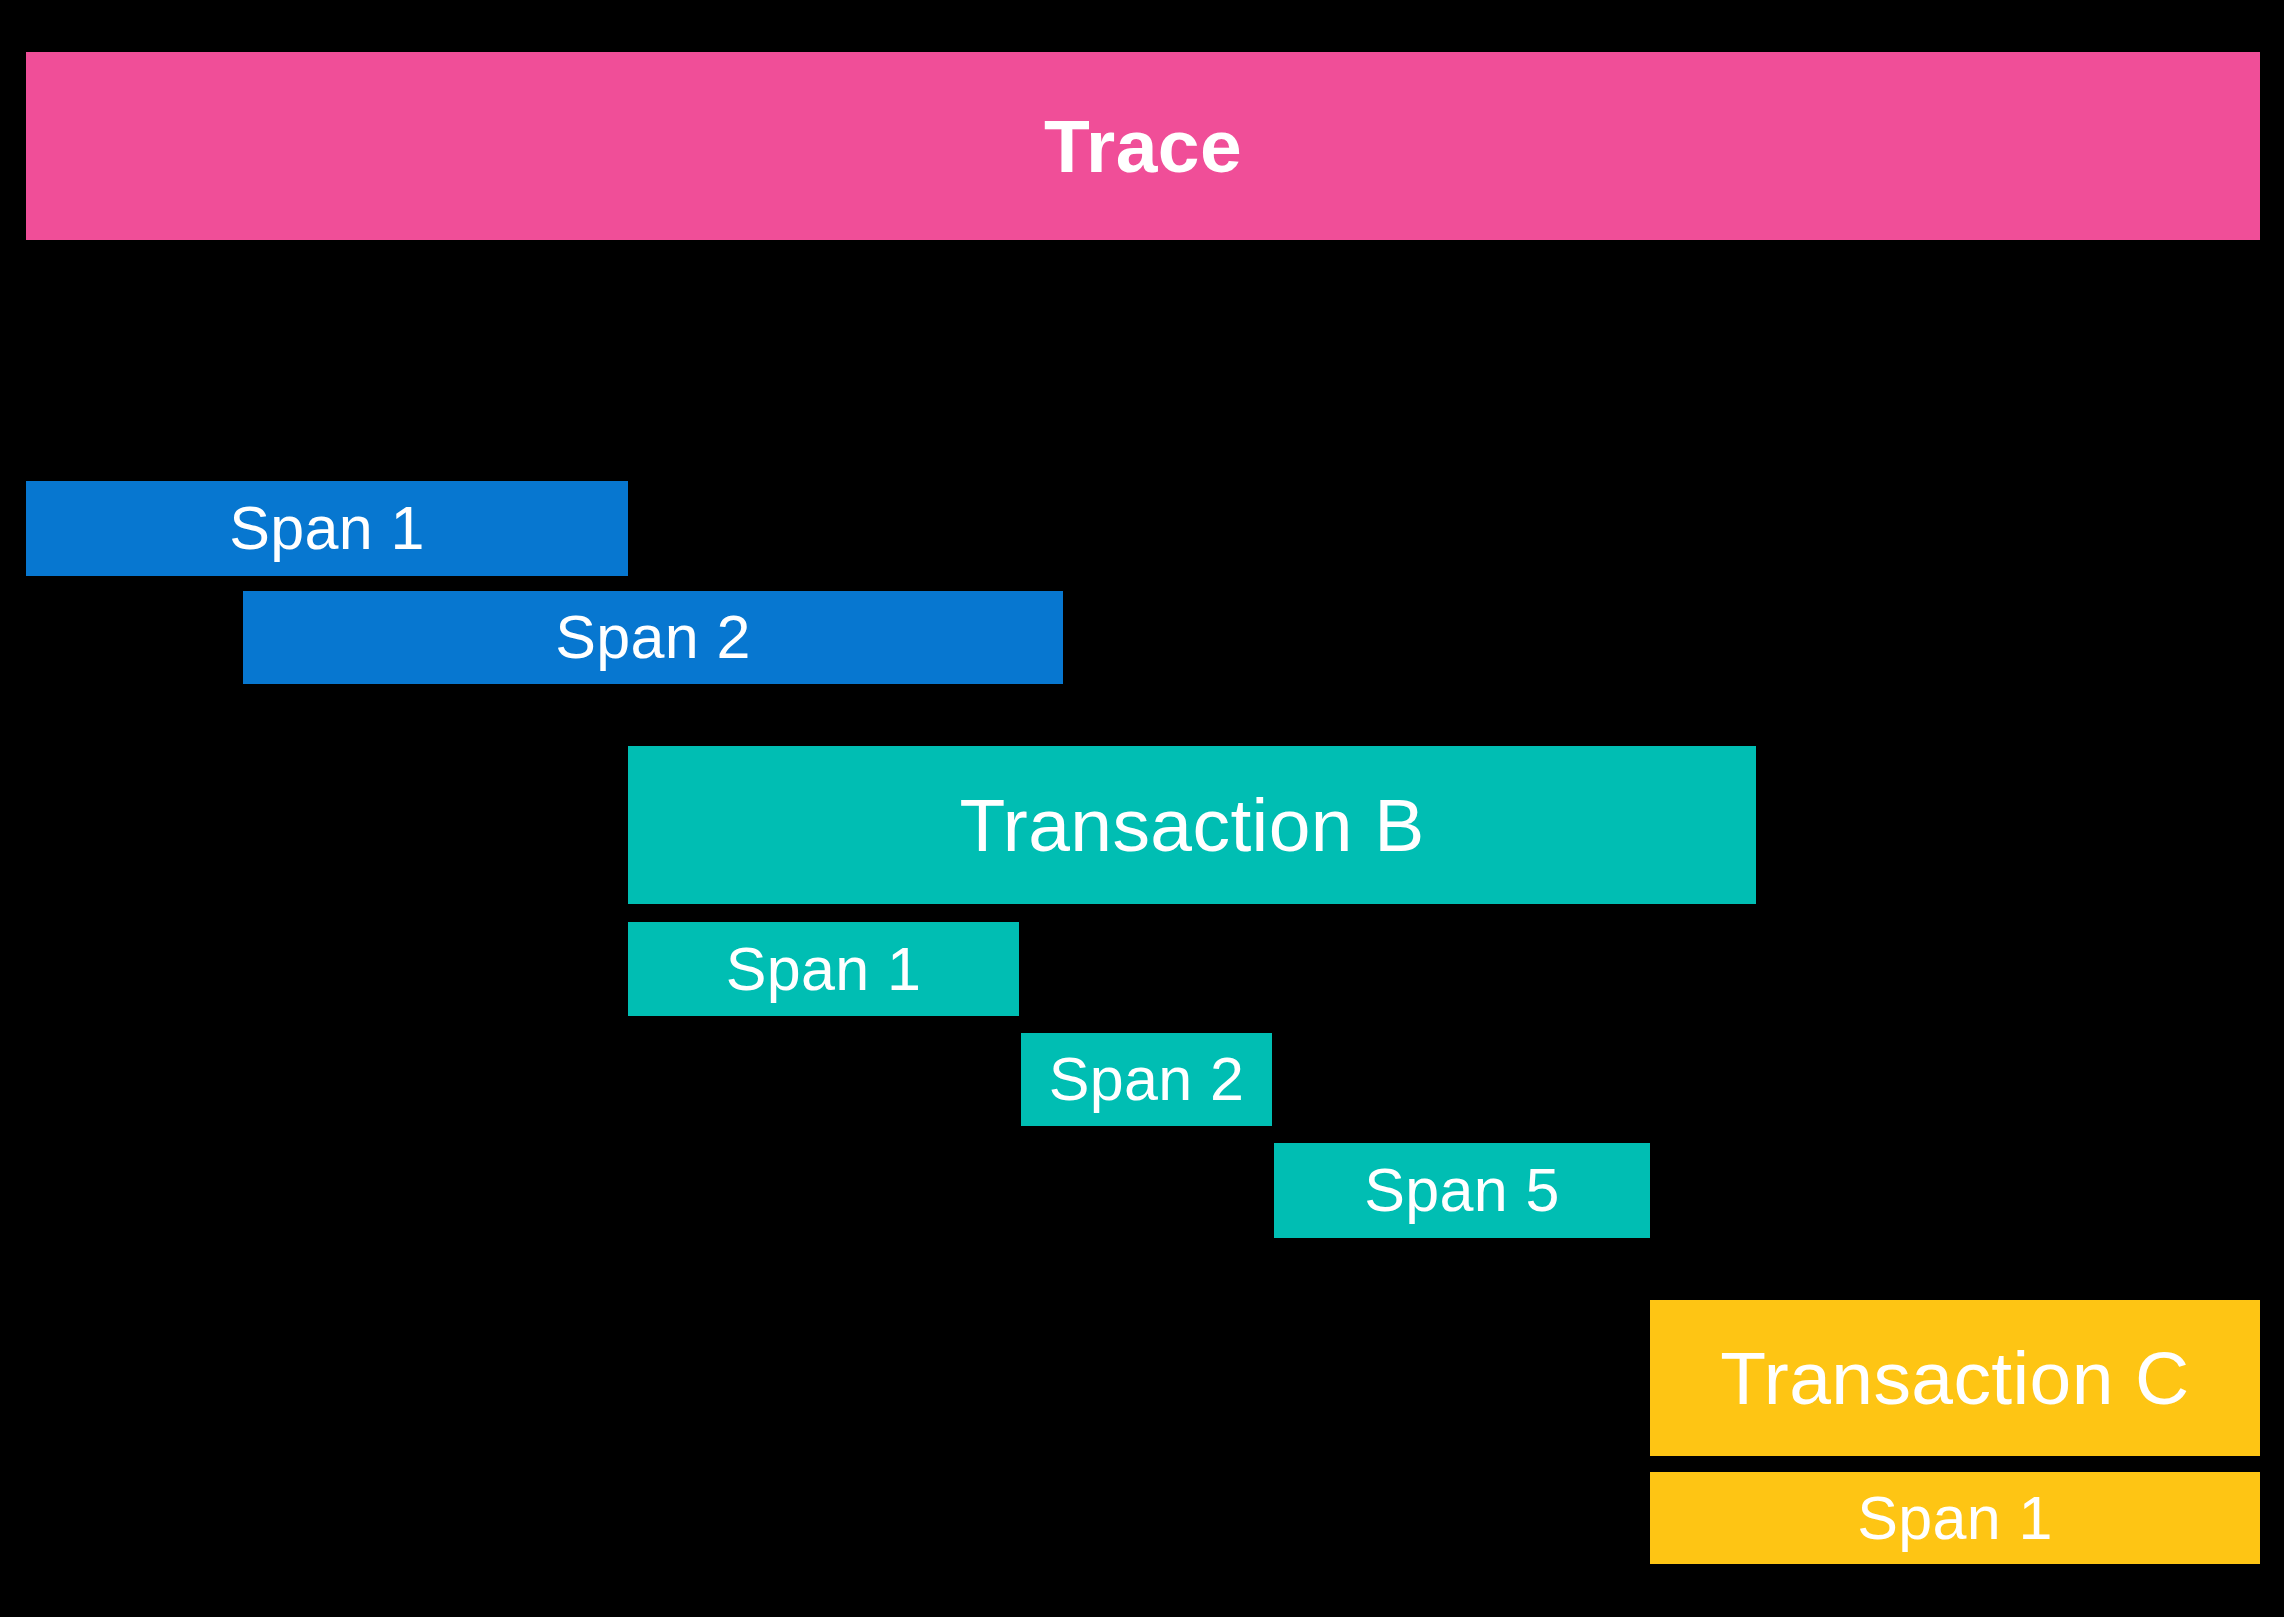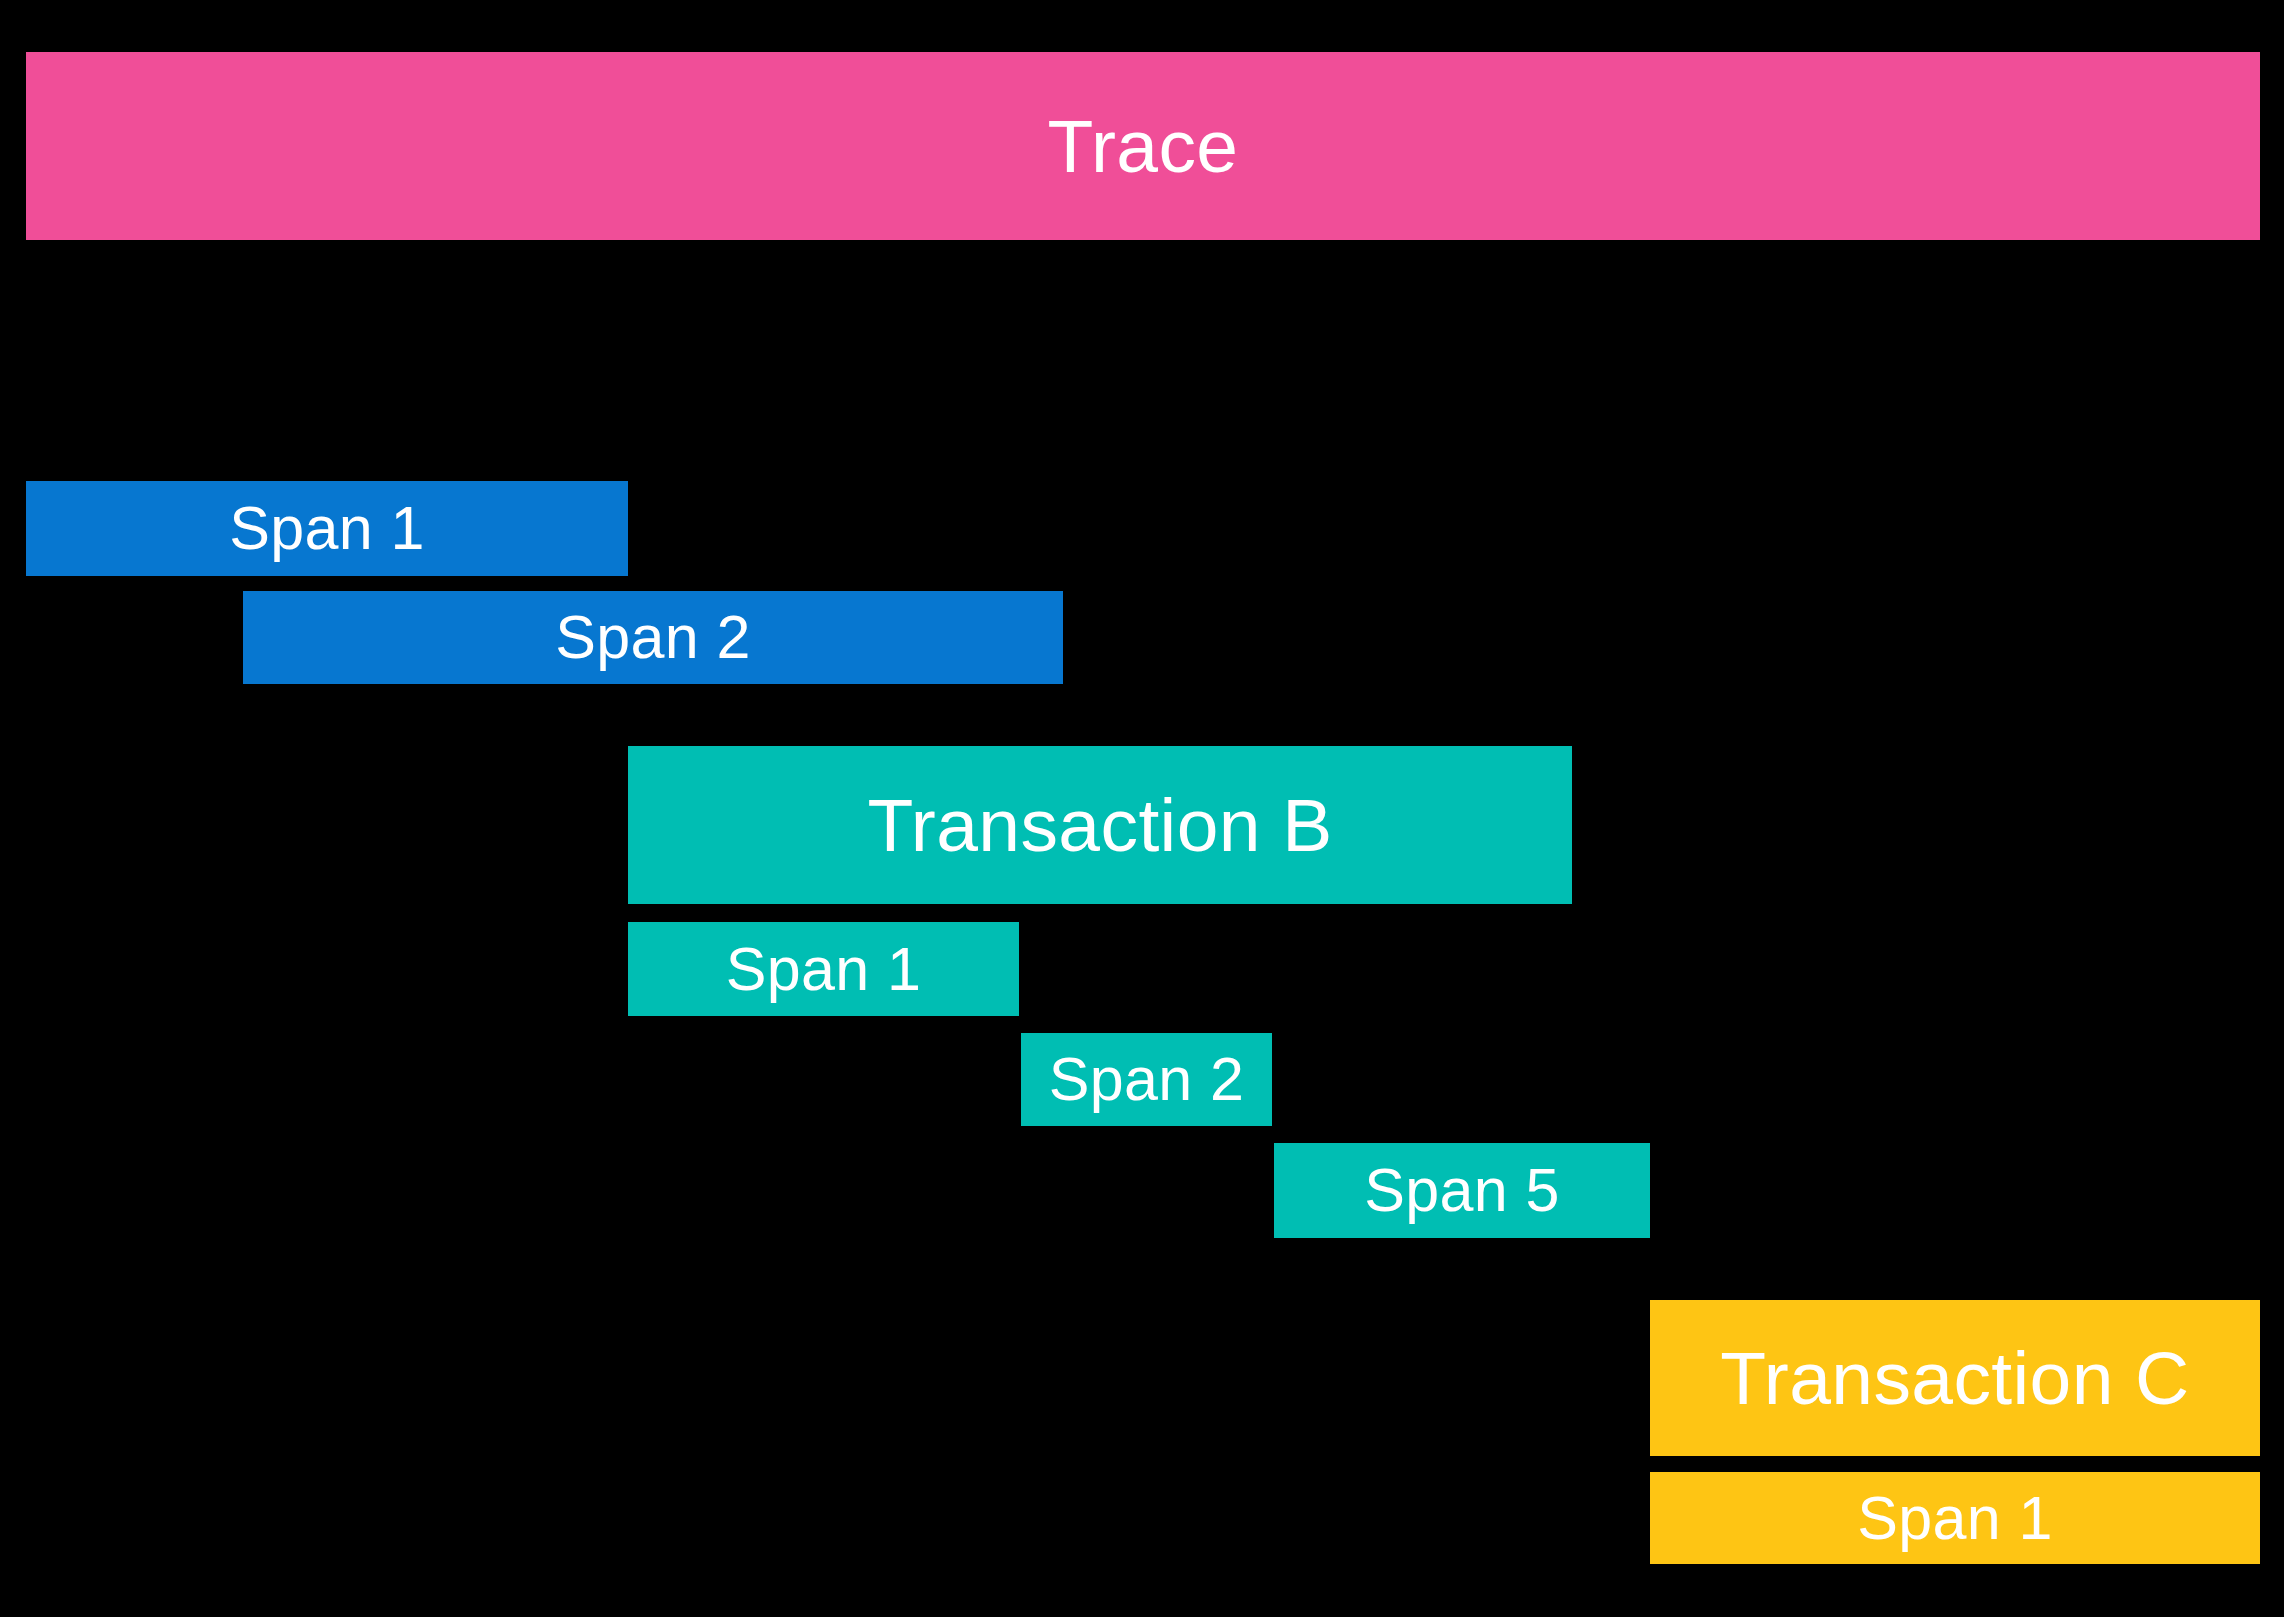--- a/index.html
+++ b/index.html
@@ -27,34 +27,34 @@
     white-space: nowrap;
     line-height: 1;
     letter-spacing: 0.4px;
   }
 </style>
 </head>
 <body>
 
 <div id="canvas">
 
-  <div class="bar" style="left: 26px; top: 52px; width: 2234px; height: 188px; background: rgb(240, 78, 152);">
+  <div class="bar" style="left: 26px; top: 52px; width: 2234px; height: 188px; background: rgb(240, 78, 152); font-weight: bold;">
     <span class="bar-label" style="font-size: 75px; color: rgb(255, 255, 255);">Trace</span>
   </div>
 
 
   <div class="bar" style="left: 26px; top: 481px; width: 602px; height: 95px; background: rgb(7, 119, 208);">
     <span class="bar-label" style="font-size: 61px; color: rgb(255, 255, 255);">Span 1</span>
   </div>
 
   <div class="bar" style="left: 243px; top: 591px; width: 820px; height: 93px; background: rgb(7, 119, 208);">
     <span class="bar-label" style="font-size: 61px; color: rgb(255, 255, 255);">Span 2</span>
   </div>
 
-  <div class="bar" style="left: 628px; top: 746px; width: 944px; height: 158px; background: rgb(0, 190, 179);">
+  <div class="bar" style="left: 628px; top: 746px; width: 1128px; height: 158px; background: rgb(0, 190, 179);">
     <span class="bar-label" style="font-size: 75px; color: rgb(255, 255, 255);">Transaction B</span>
   </div>
 
   <div class="bar" style="left: 628px; top: 922px; width: 391px; height: 94px; background: rgb(0, 190, 179);">
     <span class="bar-label" style="font-size: 61px; color: rgb(255, 255, 255);">Span 1</span>
   </div>
 
   <div class="bar" style="left: 1021px; top: 1033px; width: 251px; height: 93px; background: rgb(0, 190, 179);">
     <span class="bar-label" style="font-size: 61px; color: rgb(255, 255, 255);">Span 2</span>
   </div>

